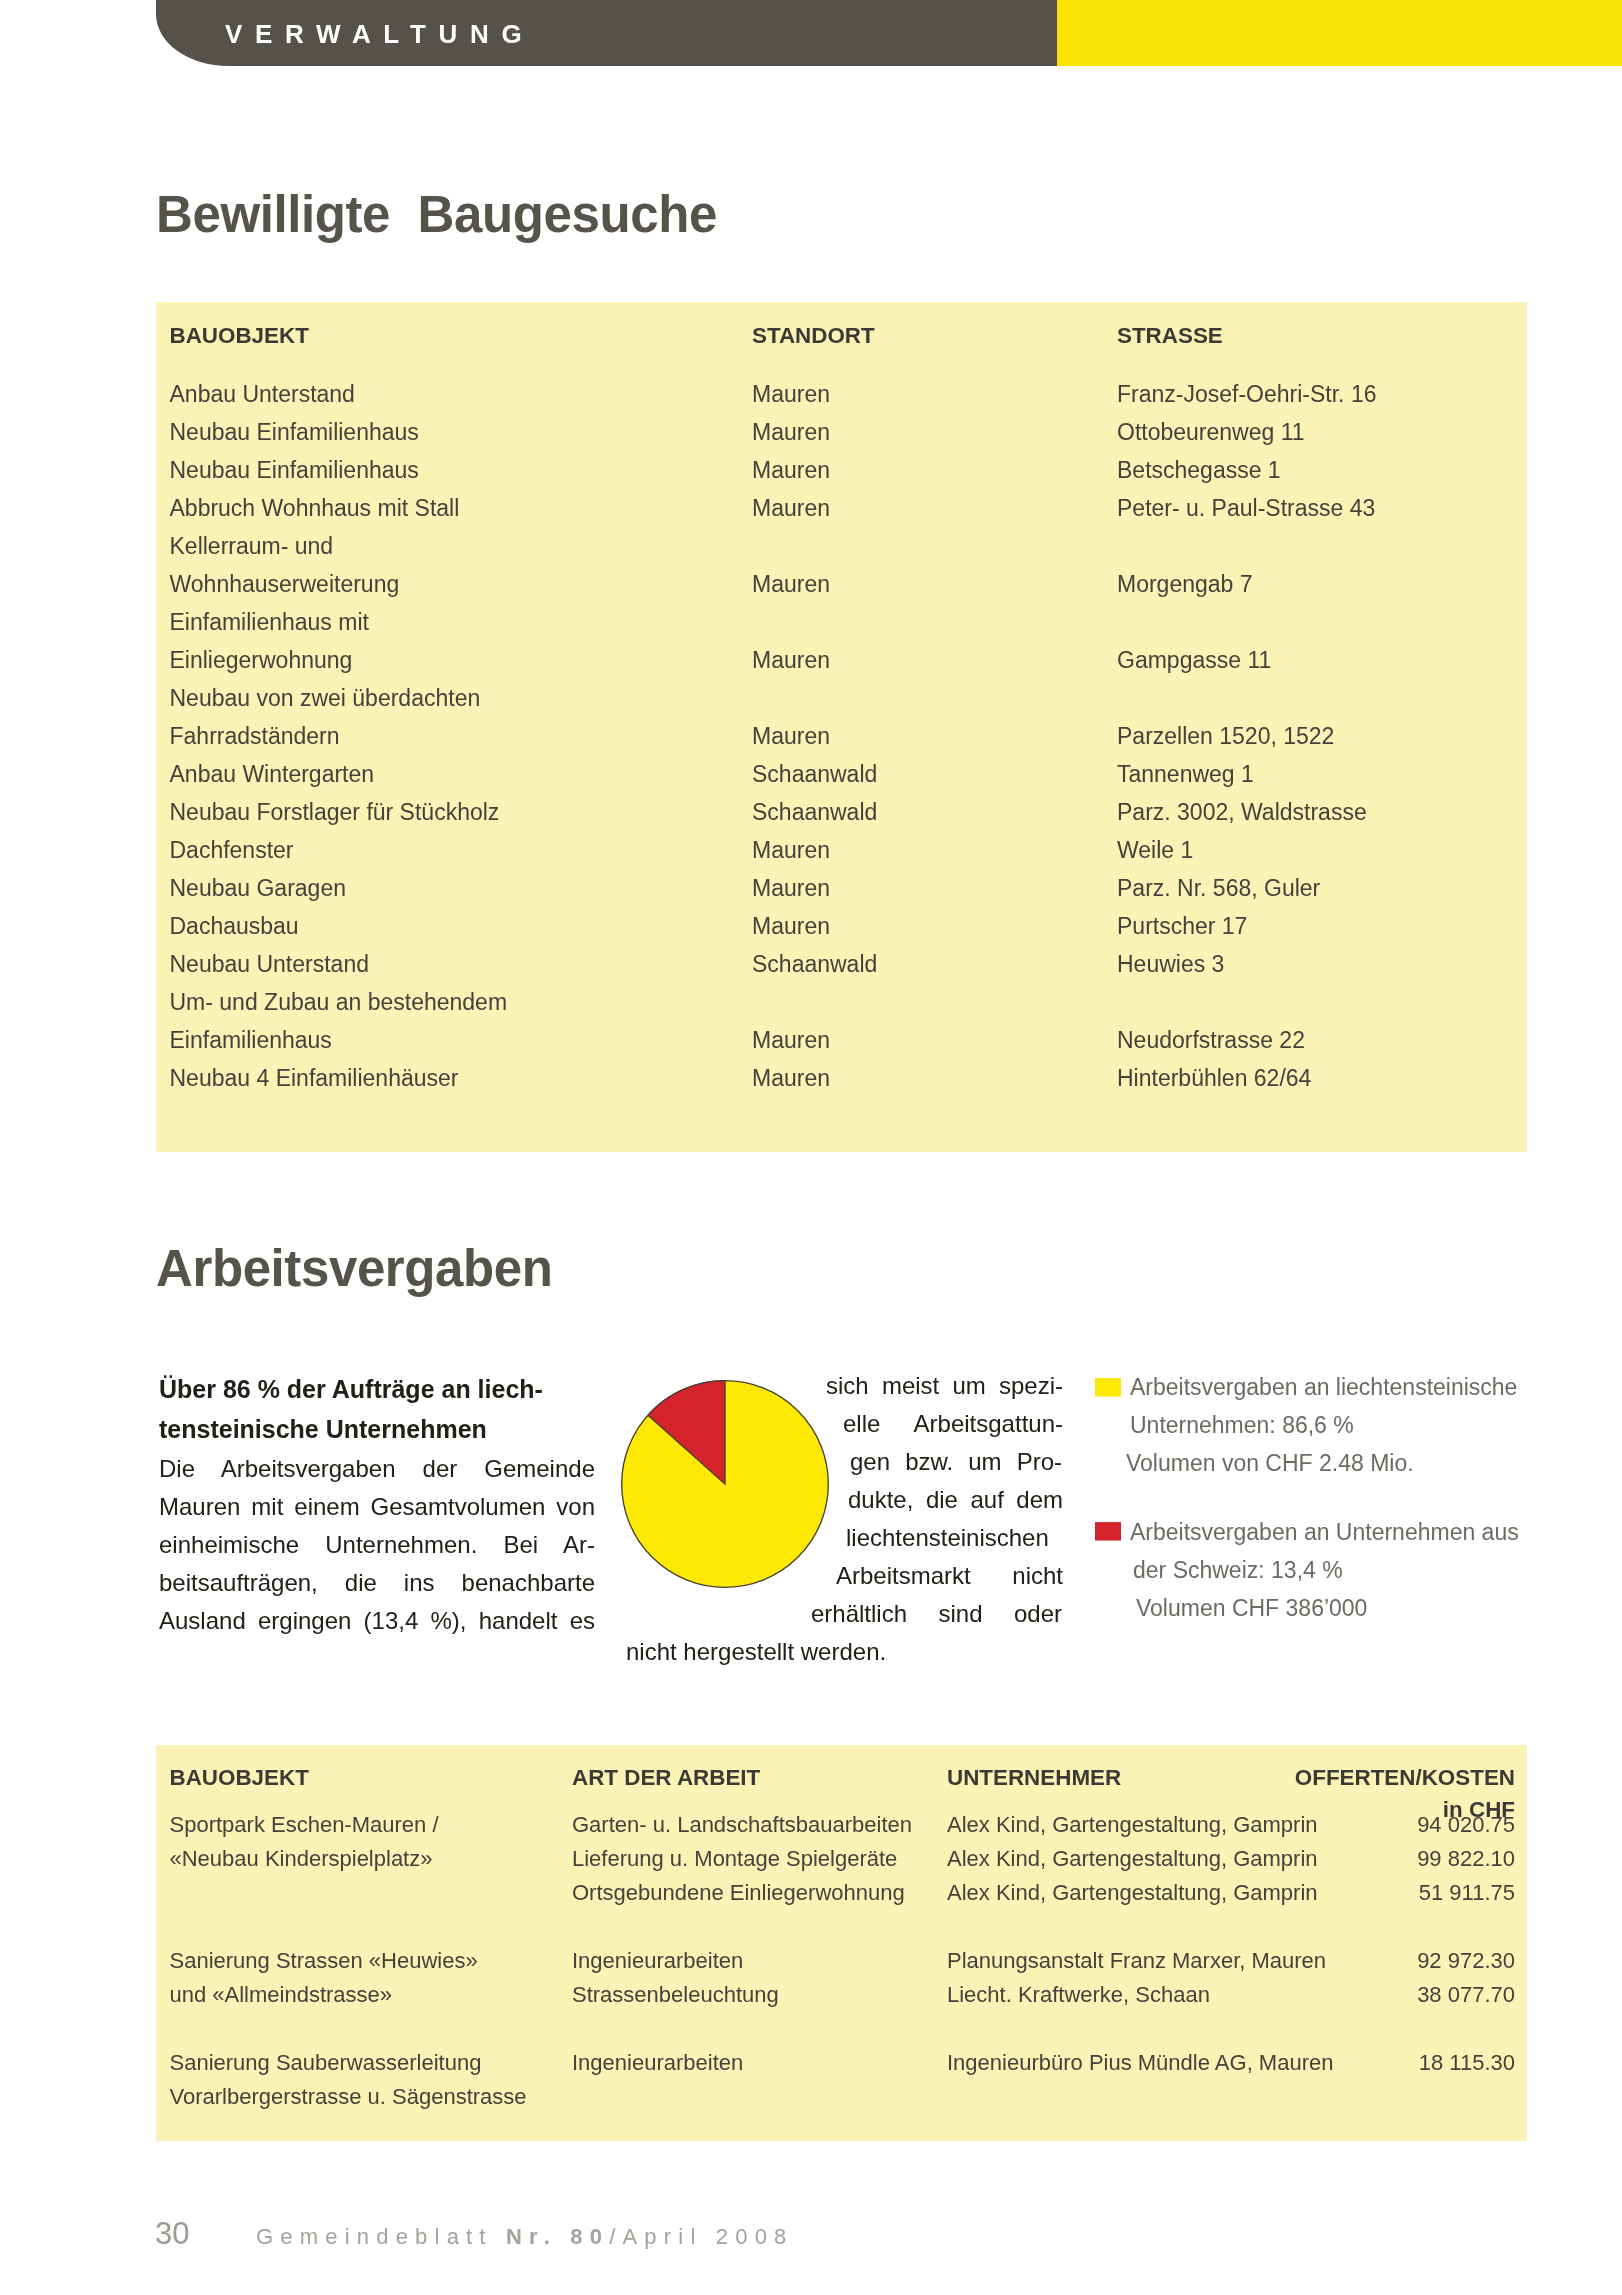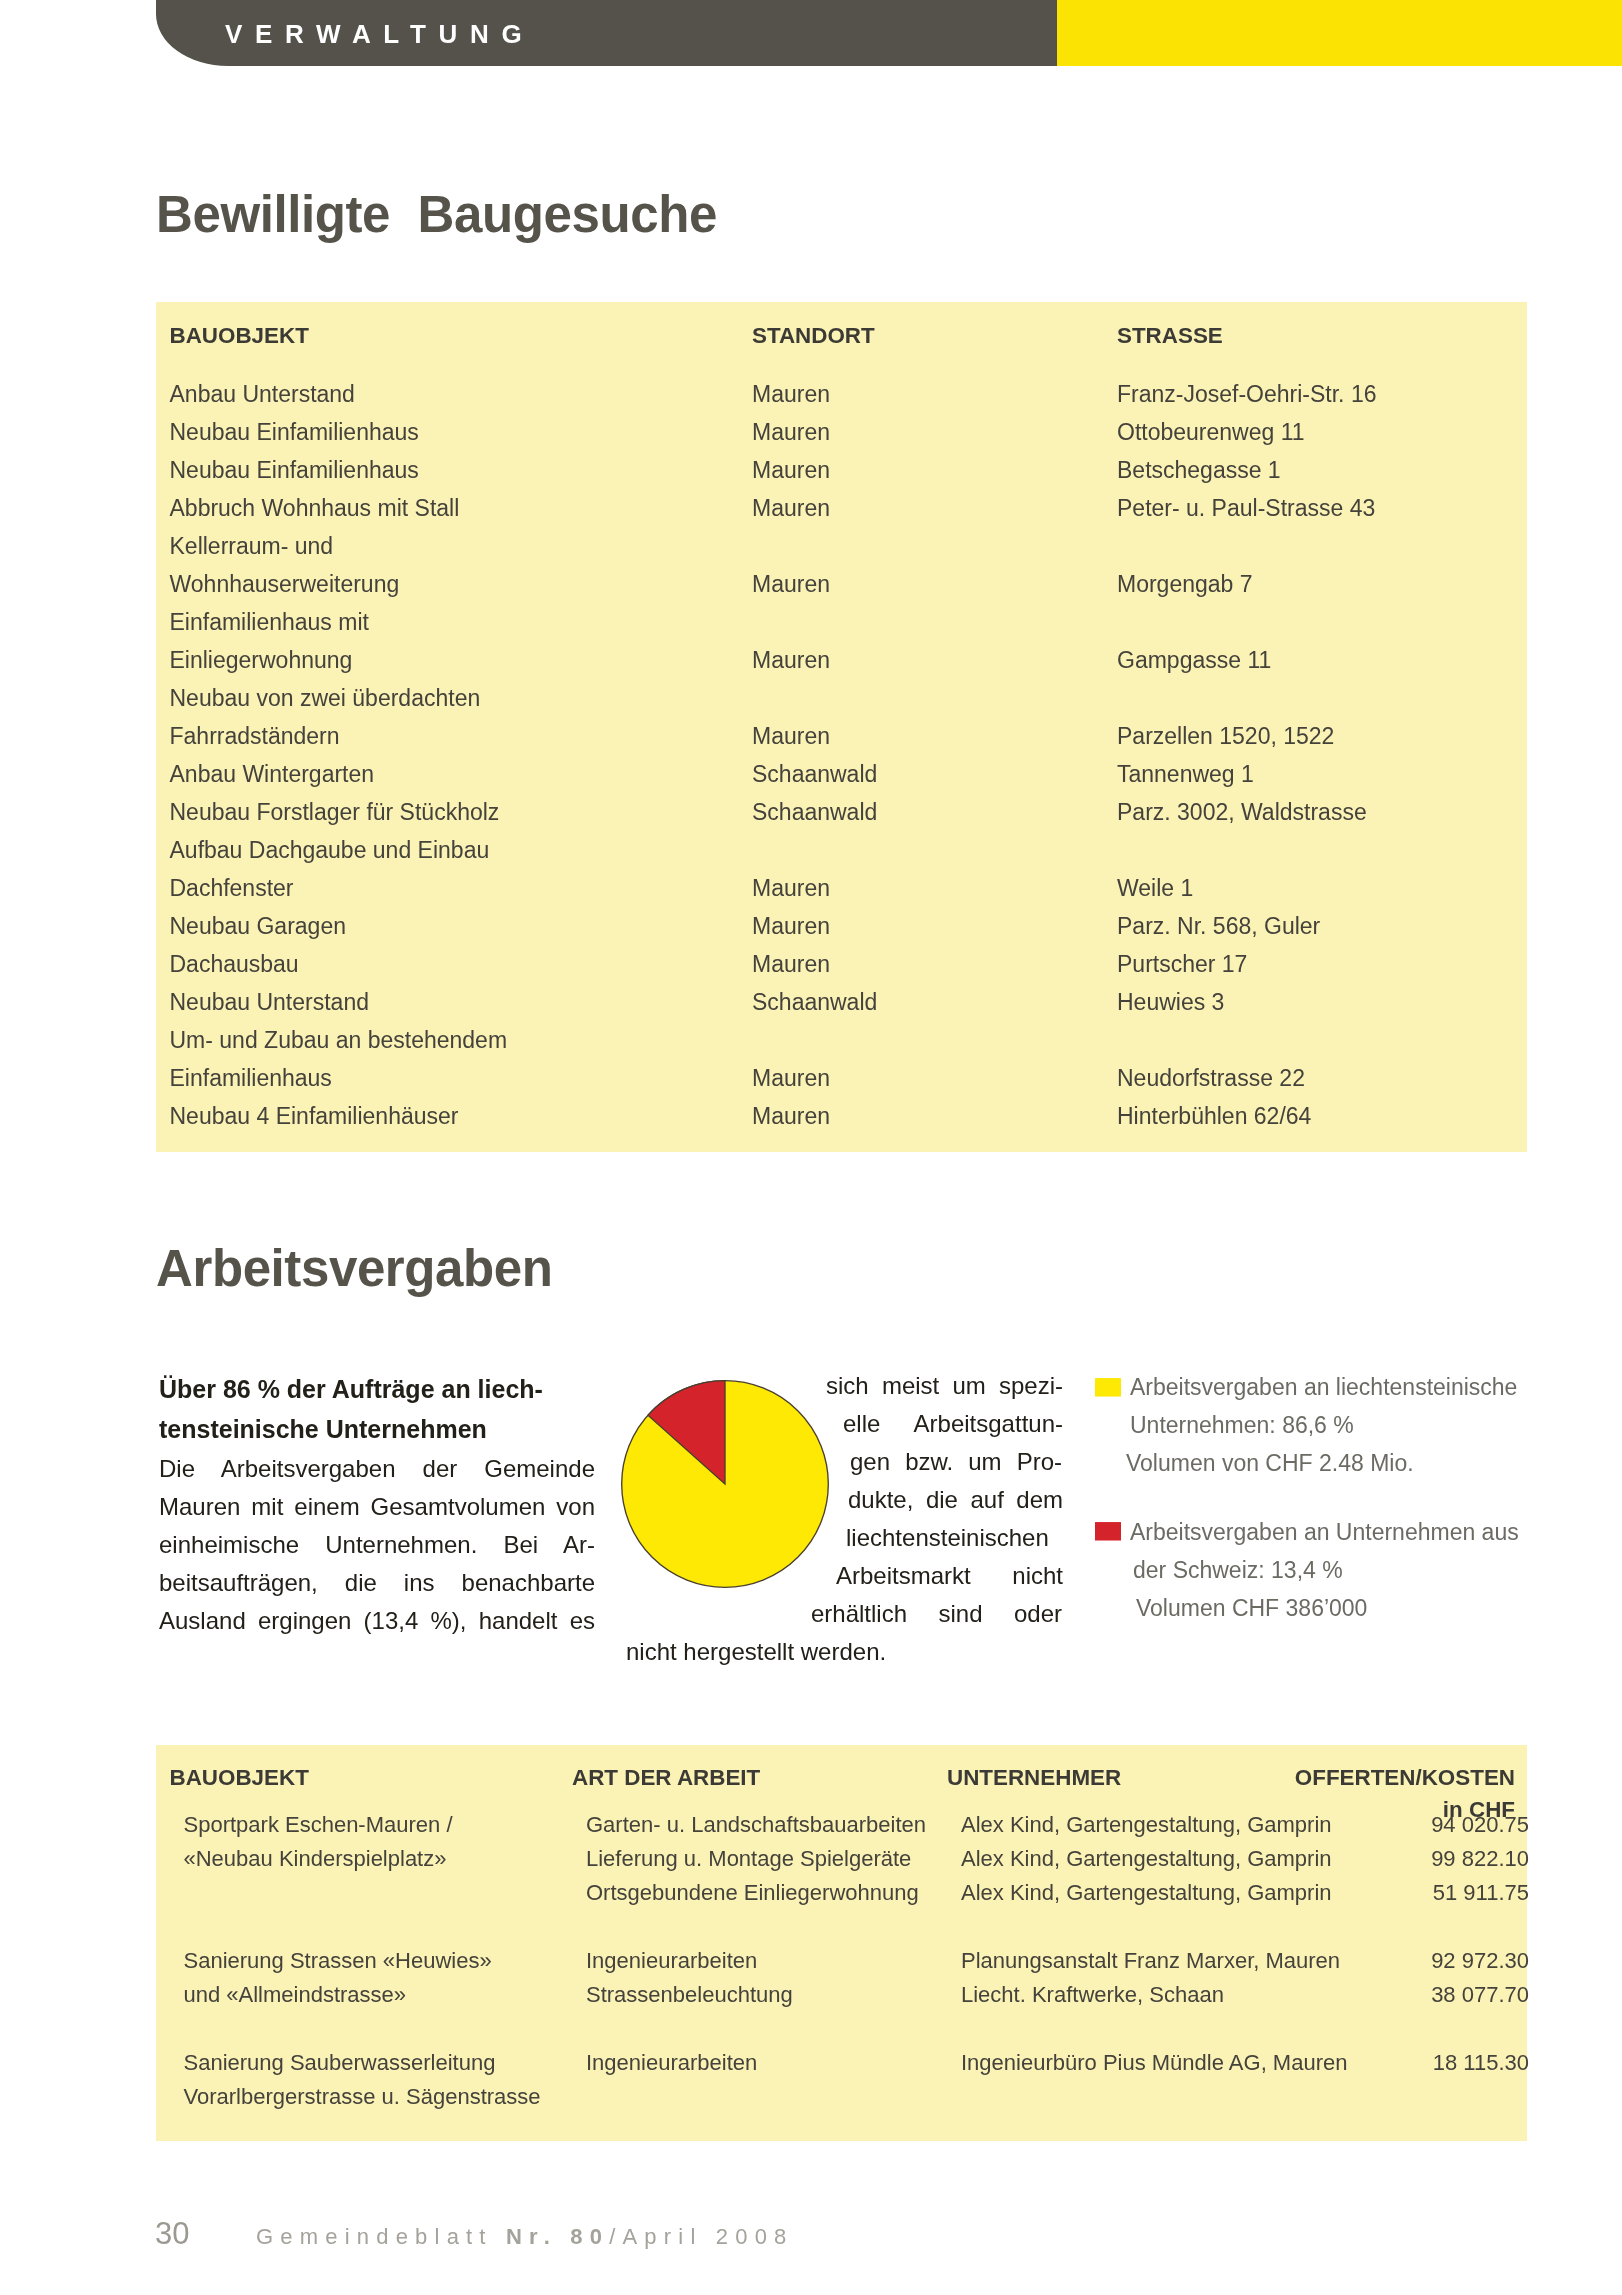--- a/index.html
+++ b/index.html
@@ -28,21 +28,21 @@
   .thead{position:absolute;font-weight:700;font-size:22.4px;color:#3b3a34;white-space:nowrap;}
   
   .c1{left:13.5px;} .c2{left:596px;} .c3{left:961px;}
   #t1-rows{position:absolute;left:0;top:73px;width:100%;}
   .t1r{position:relative;height:38px;}
   .t1r .tc{position:absolute;top:0;line-height:38px;font-size:23px;color:#44423b;white-space:nowrap;}
 
   
   .d1{left:13.5px;} .d2{left:416px;} .d3{left:791px;}
   .d4{right:12px;text-align:right;}
-  #t2-rows{position:absolute;left:14px;top:63px;width:100%;text-decoration:underline;}
+  #t2-rows{position:absolute;left:0;top:63px;width:100%;text-decoration:underline;}
   .t2r{position:relative;height:34px;}
   .t2r .tc{position:absolute;top:0;line-height:34px;font-size:22px;color:#44423b;white-space:nowrap;}
 
   
   .intro-head{position:absolute;left:159px;top:1369px;width:448px;font-size:25px;font-weight:700;
               line-height:40px;color:#222019;}
   .intro-body{position:absolute;left:159px;top:1450px;width:436px;font-size:24px;color:#222019;}
   .jline{height:38px;line-height:38px;text-align:justify;text-align-last:justify;white-space:nowrap;}
   .intro-body .jline{white-space:normal;}
 
@@ -137,25 +137,20 @@
         </div>
       <div class="t1r">
           <span class="tc c1">Anbau Wintergarten</span>
           <span class="tc c2">Schaanwald</span>
           <span class="tc c3">Tannenweg 1</span>
         </div>
       <div class="t1r">
           <span class="tc c1">Neubau Forstlager für Stückholz</span>
           <span class="tc c2">Schaanwald</span>
           <span class="tc c3">Parz. 3002, Waldstrasse</span>
-        </div>
-      <div class="t1r">
-          <span class="tc c1">Aufbau Dachgaube und Einbau</span>
-          <span class="tc c2"></span>
-          <span class="tc c3"></span>
         </div>
       <div class="t1r">
           <span class="tc c1">Dachfenster</span>
           <span class="tc c2">Mauren</span>
           <span class="tc c3">Weile 1</span>
         </div>
       <div class="t1r">
           <span class="tc c1">Neubau Garagen</span>
           <span class="tc c2">Mauren</span>
           <span class="tc c3">Parz. Nr. 568, Guler</span>

